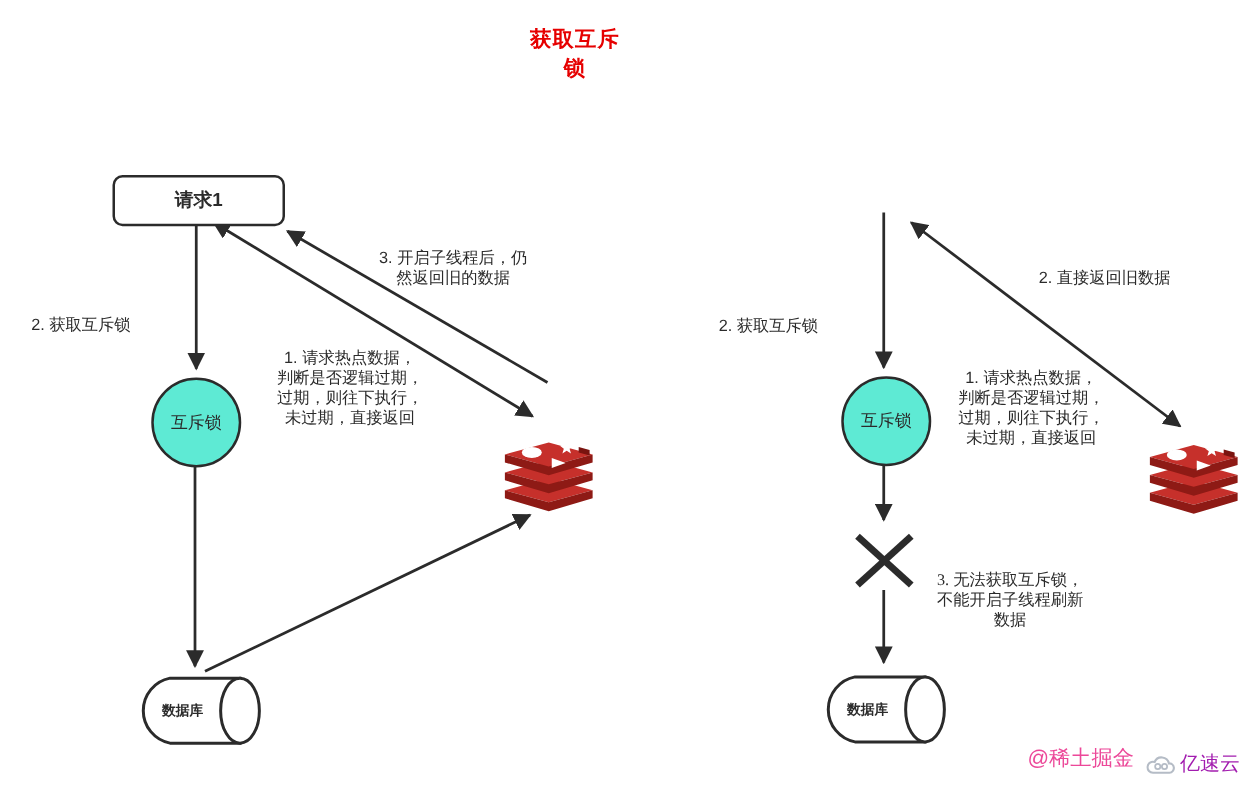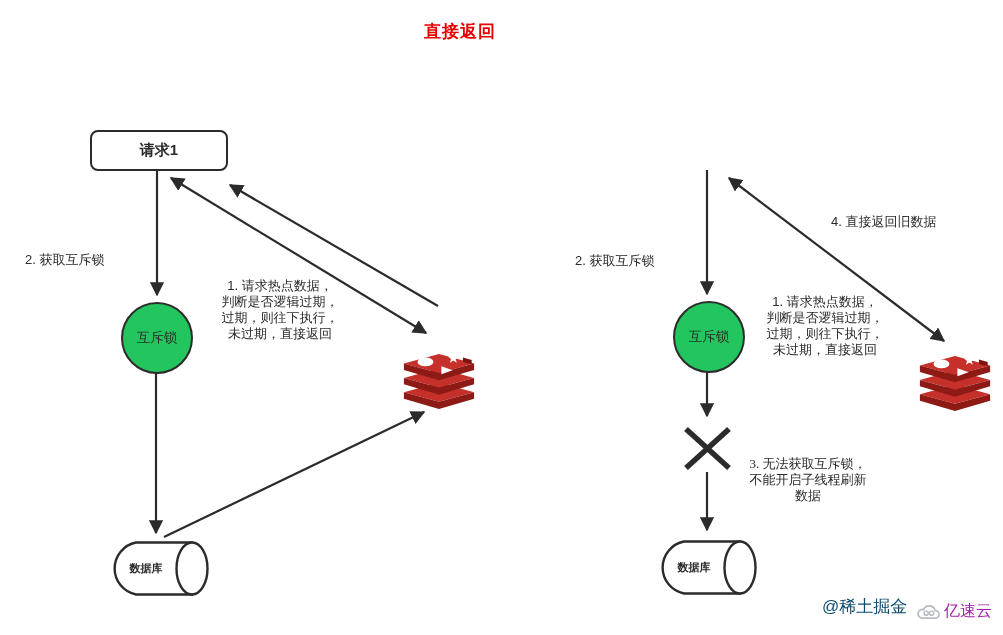--- a/index.html
+++ b/index.html
@@ -5,41 +5,41 @@
   html,body{margin:0;padding:0;background:#ffffff;}
   body{font-family:"Liberation Sans","DejaVu Sans",sans-serif;color:#2b2b2b;}
   .canvas{position:relative;width:1003px;height:635px;background:#ffffff;overflow:hidden;}
   .title{position:absolute;left:420px;top:20px;width:80px;text-align:center;
          font-size:17px;font-weight:700;color:#e60000;letter-spacing:1px;}
   .arrow-layer{position:absolute;left:0;top:0;width:1003px;height:635px;}
   .node-box{position:absolute;width:134px;height:37px;border:2.5px solid #2b2b2b;border-radius:8px;
             background:#fff;display:flex;align-items:center;justify-content:center;
             font-size:15px;font-weight:600;}
   .node-circle{position:absolute;width:68px;height:68px;border:2.5px solid #2b2b2b;border-radius:50%;
-               background:#22c55e;display:flex;align-items:center;justify-content:center;
+               background:#5eead4;display:flex;align-items:center;justify-content:center;
                font-size:13.5px;font-weight:400;}
   .cylinder{position:absolute;width:104px;height:57px;}
   .cylinder svg{position:absolute;left:0;top:0;}
   .cyl-label{position:absolute;left:0;top:0;right:24px;bottom:0;display:flex;align-items:center;
              justify-content:center;font-size:11px;font-weight:700;}
   .label{position:absolute;font-size:13px;line-height:1.22;text-align:center;
          white-space:pre-line;color:#2b2b2b;}
   .label.nowrap{white-space:nowrap;text-align:left;}
   .redis{position:absolute;width:80px;height:67px;}
   .wm-juejin{position:absolute;left:822px;top:595px;width:86px;overflow:hidden;white-space:nowrap;
-             font-size:17px;color:#0c4a6e;}
+             font-size:17px;color:#ec4899;}
   .wm-yisu{position:absolute;left:917px;top:601px;display:flex;align-items:center;gap:2px;
            color:#a21caf;font-size:16px;}
 </style>
 </head>
 <body>
 
 <div class="canvas">
 
-  <div class="title">直接返回</div>
+  <div class="title">获取互斥锁</div>
 
   <svg class="arrow-layer" width="1003" height="635" viewBox="0 0 1003 635">
     <defs>
       <marker id="arw" viewBox="0 0 10 10" refX="9" refY="5" markerWidth="6.5" markerHeight="6.5" orient="auto-start-reverse">
         <path d="M0,0 L10,5 L0,10 z" fill="#2b2b2b"></path>
       </marker>
     </defs>
 
     <line x1="157" y1="170" x2="157" y2="295" stroke="#2b2b2b" stroke-width="2.2" marker-end="url(#arw)"></line>
     <line x1="171" y1="178" x2="426" y2="333" stroke="#2b2b2b" stroke-width="2.2" marker-start="url(#arw)" marker-end="url(#arw)"></line>
@@ -50,21 +50,21 @@
     <line x1="707" y1="170" x2="707" y2="294" stroke="#2b2b2b" stroke-width="2.2" marker-end="url(#arw)"></line>
     <line x1="729" y1="178" x2="944" y2="341" stroke="#2b2b2b" stroke-width="2.2" marker-start="url(#arw)" marker-end="url(#arw)"></line>
     <line x1="707" y1="372" x2="707" y2="416" stroke="#2b2b2b" stroke-width="2.2" marker-end="url(#arw)"></line>
     <g>
       <line x1="686" y1="429" x2="729" y2="468" stroke="#2b2b2b" stroke-width="5.5"></line>
       <line x1="729" y1="429" x2="686" y2="468" stroke="#2b2b2b" stroke-width="5.5"></line>
     </g>
     <line x1="707" y1="472" x2="707" y2="530" stroke="#2b2b2b" stroke-width="2.2" marker-end="url(#arw)"></line>
   </svg>
 
-  <div class="node-box" style="left:90px;top:130px;">
+  <div class="node-box" style="left:90px;top:140px;">
     <span>请求1</span>
   </div>
 
   <div class="node-circle" style="left:121px;top:302px;">
     <span>互斥锁</span>
   </div>
 
   <div class="cylinder" style="left:106px;top:540px;">
     <svg width="104" height="57" viewBox="0 0 104 57">
       <path d="M86 2.5 H30 A26.5 26.5 0 0 0 30 54.5 H86 Z" fill="#ffffff" stroke="#2b2b2b" stroke-width="2.4"></path>
@@ -106,27 +106,29 @@
     <path d="M6,40 v8 L50,61 L94,48 v-8 L50,52 Z" fill="#8e1a15"></path>
     <polygon points="50,10 94,22 50,34 6,22" fill="#c6302b"></polygon>
     <path d="M6,22 v8 L50,43 L94,30 v-8 L50,34 Z" fill="#8e1a15"></path>
     <polygon points="68,8.3 69.8,13.0 74.8,13.2 70.9,16.2 72.3,21.0 68,18.2 63.7,21.0 65.1,16.2 61.2,13.2 66.2,13.0" fill="#ffffff"></polygon>
     <ellipse cx="33" cy="20" rx="10" ry="5.5" fill="#ffffff"></ellipse>
     <polygon points="53,25.5 67,30.5 53,35.5" fill="#ffffff"></polygon>
     <polygon points="80,14.5 91,17.5 91,23 80,20" fill="#7a1410"></polygon>
   </svg>
 
   <div class="label nowrap" style="left:25px;top:252px;">2. 获取互斥锁</div>
+  <div class="label" style="left:295px;top:198px;width:135px;">3. 开启子线程后，仍
+然返回旧的数据</div>
   <div class="label" style="left:205px;top:278px;width:150px;">1. 请求热点数据，
 判断是否逻辑过期，
 过期，则往下执行，
 未过期，直接返回</div>
 
   <div class="label nowrap" style="left:575px;top:253px;">2. 获取互斥锁</div>
-  <div class="label nowrap" style="left:831px;top:214px;">4. 直接返回旧数据</div>
+  <div class="label nowrap" style="left:831px;top:214px;">2. 直接返回旧数据</div>
   <div class="label" style="left:760px;top:294px;width:130px;">1. 请求热点数据，
 判断是否逻辑过期，
 过期，则往下执行，
 未过期，直接返回</div>
   <div class="label" style="left:748px;top:456px;width:120px;font-family:Liberation Serif, serif;">3. 无法获取互斥锁，
 不能开启子线程刷新
 数据</div>
 
   <div class="wm-juejin">@稀土掘金</div>
   <div class="wm-yisu">

